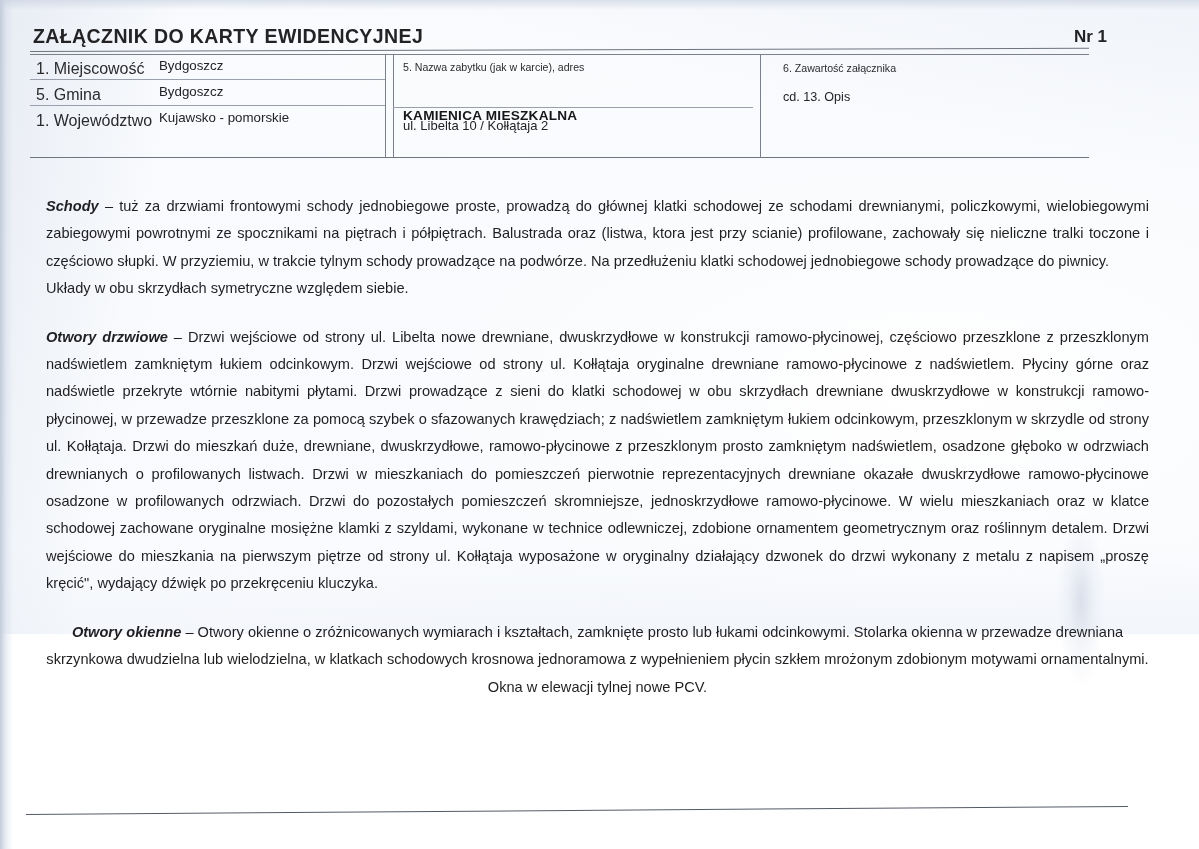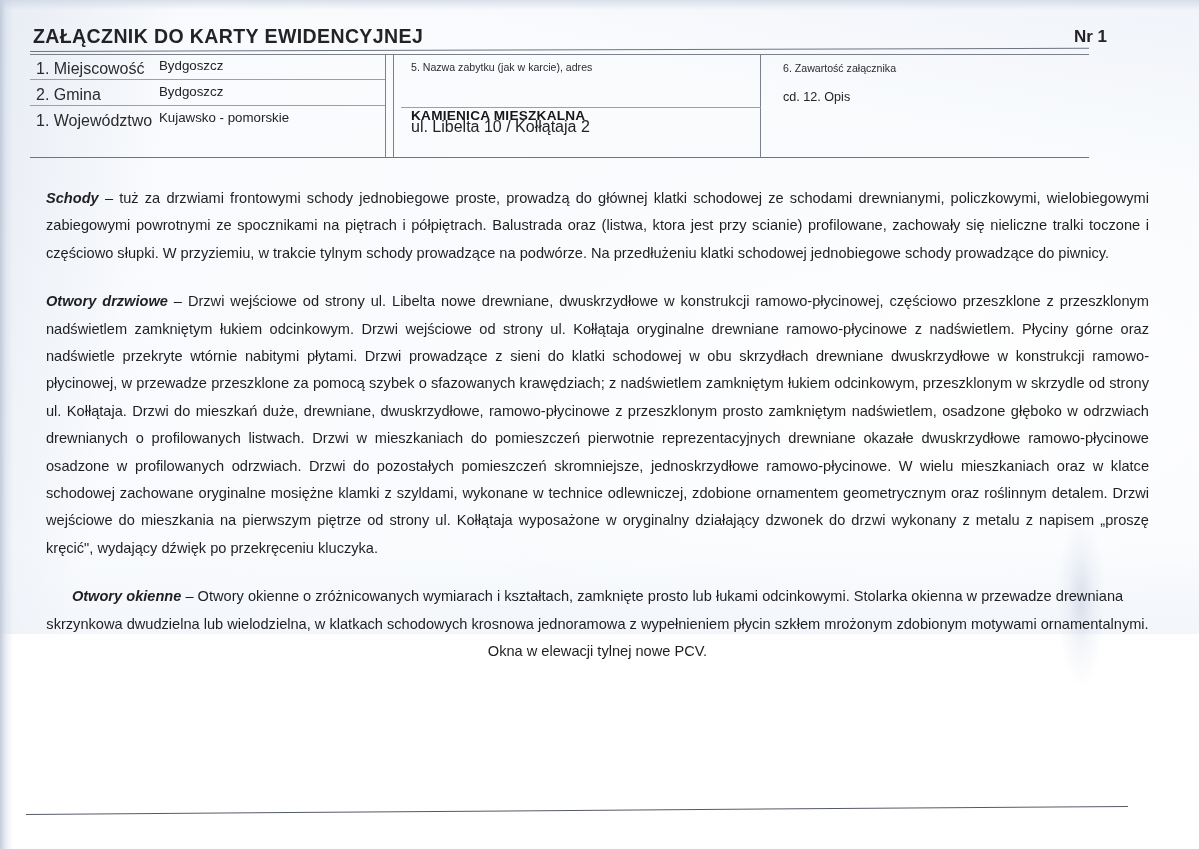--- a/index.html
+++ b/index.html
@@ -130,21 +130,21 @@
     width: 0; height: 104px;
     border-left: 1.1px solid #7a808c;
   }
   #vline-a { left: 355px; }
   #vline-b { left: 363px; }
   #vline-c { left: 730px; }
 
   
   #mid-cell {
     position: absolute;
-    left: 381px; top: 0;
+    left: 373px; top: 0;
     width: 350px; height: 104px;
   }
   #mid-caption {
     position: absolute;
     left: 0; top: 7px;
     font-size: 10.6px;
     color: #2b2b2e;
     white-space: nowrap;
   }
   #mid-name {
@@ -153,21 +153,21 @@
     font-size: 13.6px;
     font-weight: bold;
     letter-spacing: 0.25px;
     color: #17171a;
     white-space: nowrap;
     margin-top: 28px;
   }
   #mid-address {
     position: absolute;
     left: 0; top: 64px;
-    font-size: 16px;
+    font-size: 13px;
     color: #232326;
     white-space: nowrap;
   }
   #mid-underline {
     position: absolute;
     left: -10px; top: 53px;
     width: 360px; height: 0;
     border-top: 1px solid #9aa0ab;
   }
 
@@ -196,21 +196,21 @@
   #body-text {
     position: absolute;
     left: 46px;
     top: 177px;
     width: 1103px;
   }
   .para {
     font-size: 14.6px;
     line-height: 27.4px;
     color: #1f1f22;
-    margin: 8px 0 22px 0;
+    margin: 16px 0 22px 0;
     text-align: justify;
     text-justify: inter-word;
   }
   .para.loose { text-align: center; }
   .para-lead {
     font-weight: bold;
     font-style: italic;
   }
   #para-schody { margin-bottom: 21px; }
   #para-drzwiowe { margin-bottom: 21px; }
@@ -244,21 +244,21 @@
 
     <div class="tbl-outer-top"></div>
     <div class="tbl-outer-bottom"></div>
 
     <div id="left-block">
       <div class="id-row">
         <span class="id-label">1. Miejscowość</span>
         <span class="id-value">Bydgoszcz</span>
       </div>
       <div class="id-row">
-        <span class="id-label">2. Gmina</span>
+        <span class="id-label">5. Gmina</span>
         <span class="id-value">Bydgoszcz</span>
       </div>
       <div class="id-row">
         <span class="id-label">1. Województwo</span>
         <span class="id-value">Kujawsko - pomorskie</span>
       </div>
     </div>
 
     <div class="vline" id="vline-a"></div>
     <div class="vline" id="vline-b"></div>
@@ -266,29 +266,30 @@
 
     <div id="mid-cell">
       <span id="mid-caption">5. Nazwa zabytku (jak w karcie), adres</span>
       <span id="mid-name">KAMIENICA MIESZKALNA</span>
       <div id="mid-underline"></div>
       <span id="mid-address">ul. Libelta 10 / Kołłątaja 2</span>
     </div>
 
     <div id="right-cell">
       <span id="right-caption">6. Zawartość załącznika</span>
-      <span id="right-sub">cd. 12. Opis</span>
+      <span id="right-sub">cd. 13. Opis</span>
     </div>
 
   </div>
 
   <div id="body-text">
 
     <p class="para" id="para-schody">
       <span class="para-lead">Schody</span><span> – </span><span>tuż za drzwiami frontowymi schody jednobiegowe proste, prowadzą do głównej klatki schodowej ze schodami drewnianymi, policzkowymi, wielobiegowymi zabiegowymi powrotnymi ze spocznikami na piętrach i półpiętrach. Balustrada oraz (listwa, ktora jest przy scianie) profilowane, zachowały się nieliczne tralki toczone i częściowo słupki. W przyziemiu, w trakcie tylnym schody prowadzące na podwórze. Na przedłużeniu klatki schodowej jednobiegowe schody prowadzące do piwnicy.</span><br>
+      <span>Układy w obu skrzydłach symetryczne względem siebie.</span>
     </p>
 
     <p class="para" id="para-drzwiowe">
       <span class="para-lead">Otwory drzwiowe</span><span> – </span><span>Drzwi wejściowe od strony ul. Libelta nowe drewniane, dwuskrzydłowe w konstrukcji ramowo-płycinowej, częściowo przeszklone z przeszklonym nadświetlem zamkniętym łukiem odcinkowym. Drzwi wejściowe od strony ul. Kołłątaja oryginalne drewniane ramowo-płycinowe z nadświetlem. Płyciny górne oraz nadświetle przekryte wtórnie nabitymi płytami. Drzwi prowadzące z sieni do klatki schodowej w obu skrzydłach drewniane dwuskrzydłowe w konstrukcji ramowo-płycinowej, w przewadze przeszklone za pomocą szybek o sfazowanych krawędziach; z nadświetlem zamkniętym łukiem odcinkowym, przeszklonym w skrzydle od strony ul. Kołłątaja. Drzwi do mieszkań duże, drewniane, dwuskrzydłowe, ramowo-płycinowe z przeszklonym prosto zamkniętym nadświetlem, osadzone głęboko w odrzwiach drewnianych o profilowanych listwach. Drzwi w mieszkaniach do pomieszczeń pierwotnie reprezentacyjnych drewniane okazałe dwuskrzydłowe ramowo-płycinowe osadzone w profilowanych odrzwiach. Drzwi do pozostałych pomieszczeń skromniejsze, jednoskrzydłowe ramowo-płycinowe. W wielu mieszkaniach oraz w klatce schodowej zachowane oryginalne mosiężne klamki z szyldami, wykonane w technice odlewniczej, zdobione ornamentem geometrycznym oraz roślinnym detalem. Drzwi wejściowe do mieszkania na pierwszym piętrze od strony ul. Kołłątaja wyposażone w oryginalny działający dzwonek do drzwi wykonany z metalu z napisem „proszę kręcić", wydający dźwięk po przekręceniu kluczyka.</span>
     </p>
 
     <p class="para loose" id="para-okienne">
       <span class="para-lead">Otwory okienne</span><span> –  </span><span>Otwory okienne o zróżnicowanych wymiarach i kształtach, zamknięte prosto lub łukami odcinkowymi. Stolarka okienna w przewadze drewniana skrzynkowa dwudzielna lub wielodzielna, w klatkach schodowych krosnowa jednoramowa z wypełnieniem płycin szkłem mrożonym zdobionym motywami ornamentalnymi.  Okna w elewacji tylnej nowe PCV.</span>
     </p>
 

